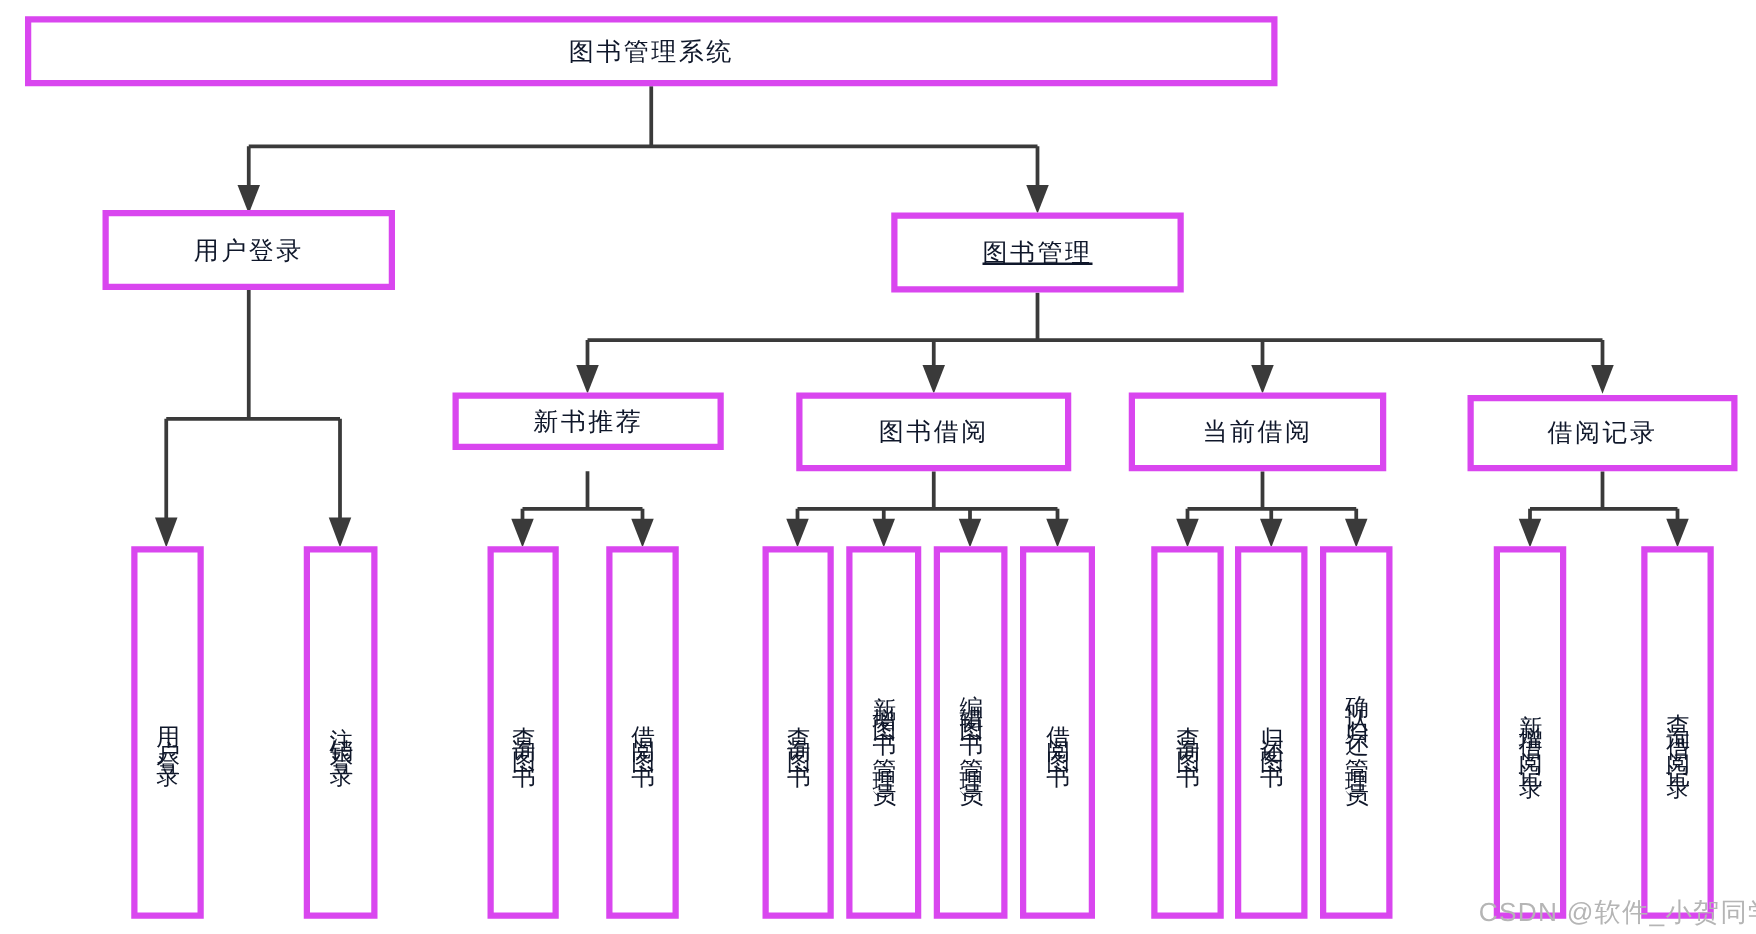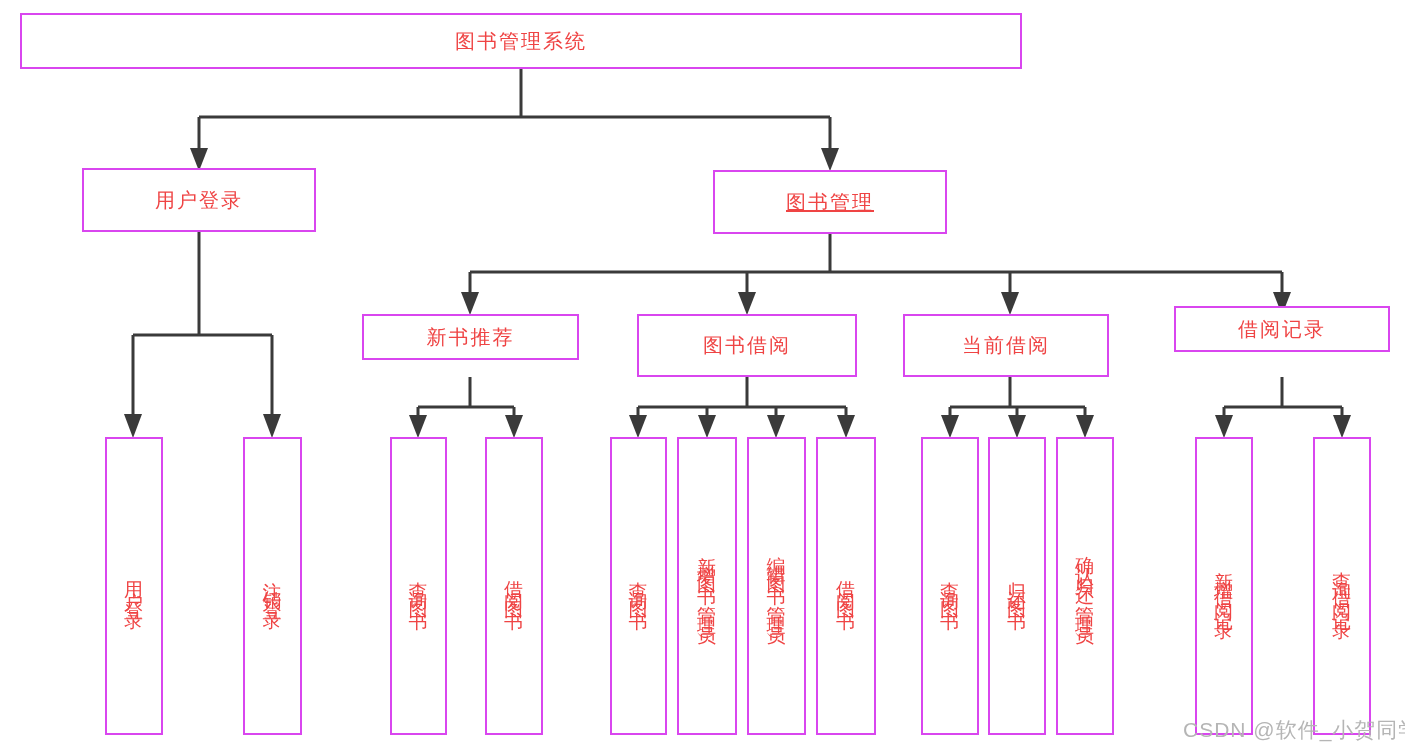--- a/index.html
+++ b/index.html
@@ -19,23 +19,23 @@
     position: absolute;
     left: 0;
     top: 0;
     width: 1405px;
     height: 747px;
     pointer-events: none;
   }
   .box {
     position: absolute;
     box-sizing: border-box;
-    border: 2px solid #d946ef;
+    border: 5px solid #d946ef;
     background: #ffffff;
-    color: #ef4444;
+    color: #0f172a;
     display: flex;
     align-items: center;
     justify-content: center;
     text-align: center;
     z-index: 2;
   }
   .box.h {
     font-size: 20px;
     letter-spacing: 2px;
     white-space: nowrap;
@@ -111,21 +111,21 @@
   </svg>
 
   <div class="box h" style="left:20px; top:13px; width:1002px; height:56px;">图书管理系统</div>
 
   <div class="box h" style="left:82px; top:168px; width:234px; height:64px;">用户登录</div>
   <div class="box h" style="left:713px; top:170px; width:234px; height:64px;text-decoration:underline;">图书管理</div>
 
   <div class="box h" style="left:362px; top:314px; width:217px; height:46px;">新书推荐</div>
   <div class="box h" style="left:637px; top:314px; width:220px; height:63px;">图书借阅</div>
   <div class="box h" style="left:903px; top:314px; width:206px; height:63px;">当前借阅</div>
-  <div class="box h" style="left:1174px; top:306px; width:216px; height:46px;font-family:Liberation Mono, monospace;">借阅记录</div>
+  <div class="box h" style="left:1174px; top:316px; width:216px; height:61px;font-family:Liberation Mono, monospace;">借阅记录</div>
 
   <div class="box v" style="left:105px; top:437px; width:58px; height:298px;">用户登录</div>
   <div class="box v" style="left:243px; top:437px; width:59px; height:298px;">注销登录</div>
 
   <div class="box v" style="left:390px; top:437px; width:57px; height:298px;">查询图书</div>
   <div class="box v" style="left:485px; top:437px; width:58px; height:298px;">借阅图书</div>
 
   <div class="box v" style="left:610px; top:437px; width:57px; height:298px;">查询图书</div>
   <div class="box v" style="left:677px; top:437px; width:60px; height:298px;">新增图书（管理员）</div>
   <div class="box v" style="left:747px; top:437px; width:59px; height:298px;">编辑图书（管理员）</div>

